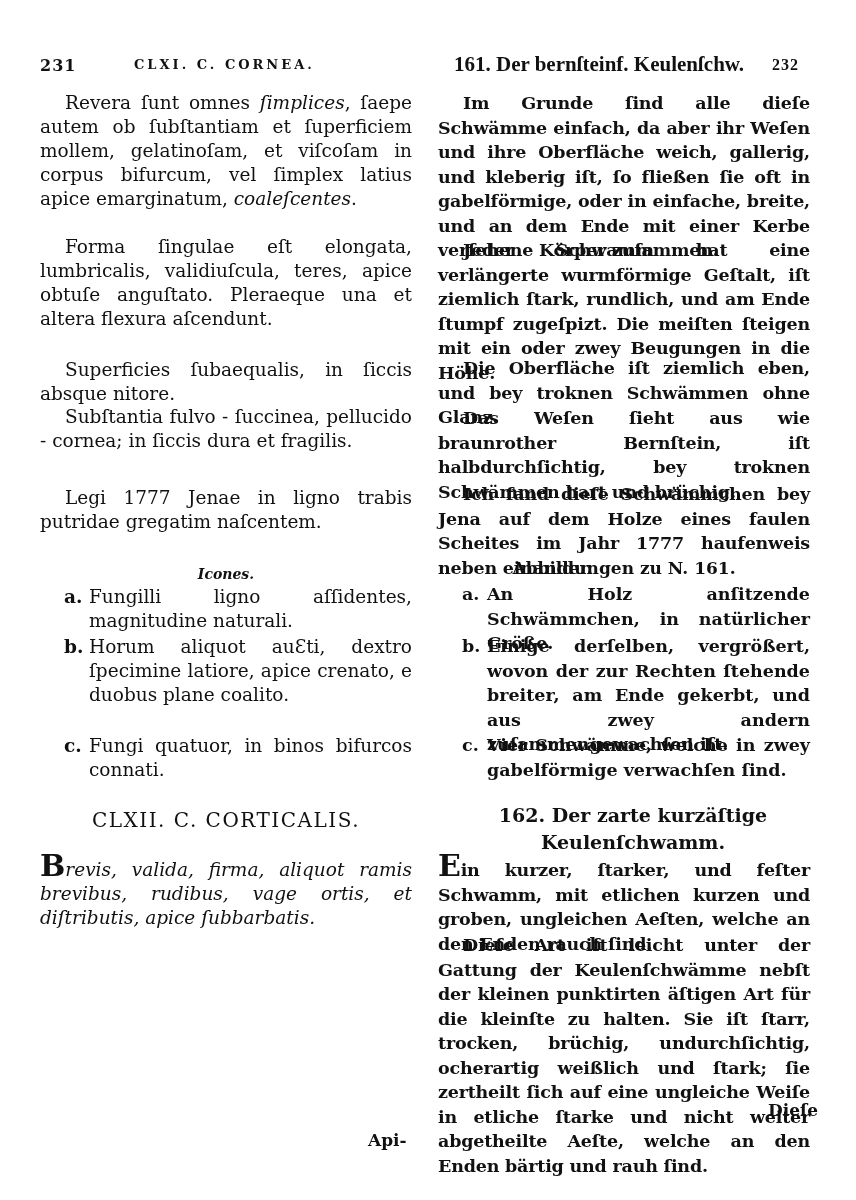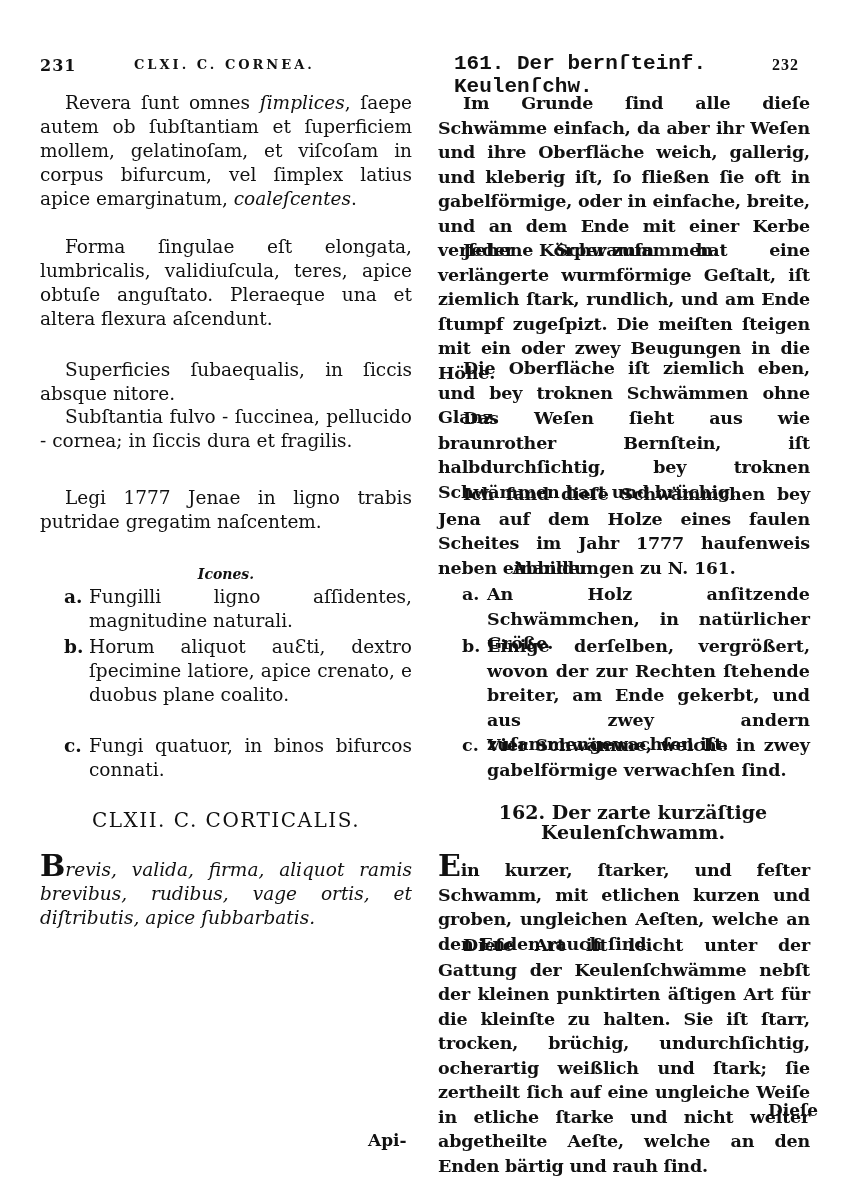--- a/index.html
+++ b/index.html
@@ -43,21 +43,21 @@
       left: 134px;
       font-size: 13px;
       font-weight: bold;
       letter-spacing: 3px;
     }
     .right-head-title {
       position: absolute;
       top: 52px;
       left: 26px;
       font-size: 21px;
-      font-family: Liberation Mono, monospace;
+      font-family: Liberation Serif, serif;
       font-weight: bold;
       letter-spacing: 0px;
     }
     .right-pageno {
       position: absolute;
       top: 56px;
       left: 344px;
       font-size: 16px;
       font-weight: bold;
       letter-spacing: 1px;
@@ -131,21 +131,21 @@
       left: 40px;
       width: 372px;
       font-size: 20px;
       letter-spacing: 1.5px;
     }
     .section-heading-right {
       top: 802px;
       left: 40px;
       width: 330px;
       font-size: 19px;
-      line-height: 20px;
+      line-height: 27px;
       font-family: "DejaVu Serif", serif;
       font-weight: bold;
     }
     .dropcap {
       font-size: 30px;
       font-weight: bold;
       font-style: normal;
       line-height: 20px;
     }
     .abb-title {

